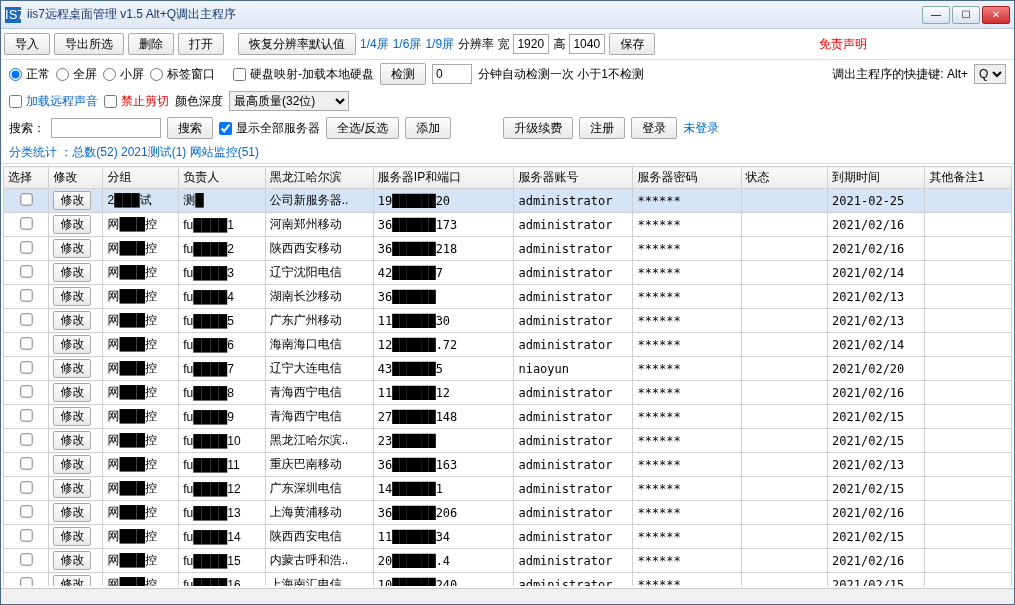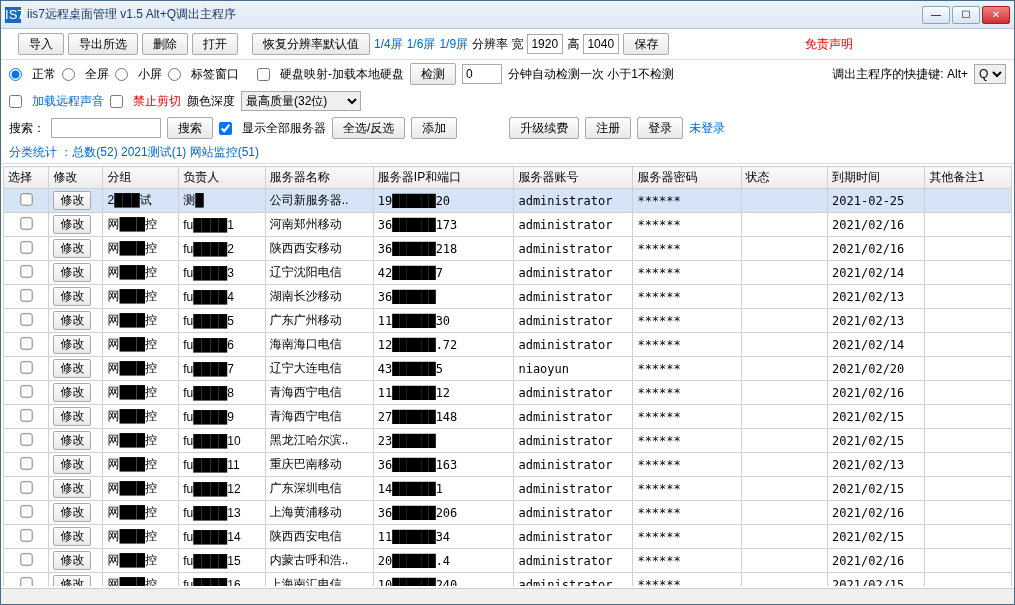--- a/index.html
+++ b/index.html
@@ -3,27 +3,27 @@
 <meta charset="utf-8">
 <style>
   * { box-sizing: border-box; margin: 0; padding: 0; font-family: "Microsoft YaHei", sans-serif; font-size: 12px; }
   body { background: #fff; width: 1015px; height: 605px; overflow: hidden; border:1px solid #4a6a8a; display:flex; flex-direction:column;}
   .titlebar { background: linear-gradient(#eef3fa,#dfe8f5); height: 28px; display:flex; align-items:center; padding:0 4px; border-bottom:1px solid #b8c6d9;}
   .titlebar .appicon { width:16px; height:16px; background:#1a6bbf; color:#fff; font-size:13px; display:flex; align-items:center; justify-content:center; margin-right:6px;}
   .titlebar .title { flex:1; color:#1a3a6a;}
   .winbtns { display:flex; gap:2px;}
   .winbtn { width:28px; height:18px; border:1px solid #8aa; background:linear-gradient(#fafcff,#d8e4f2); display:flex; align-items:center; justify-content:center; font-size:10px; border-radius:2px;}
   .winbtn.close { background:linear-gradient(#f08080,#d03030); border-color:#a02020; color:#fff;}
-  .toolbar { padding:4px 17px; display:flex; flex-wrap:wrap; align-items:center; gap:4px; border-bottom:1px solid #ddd;}
+  .toolbar { padding:4px 3px; display:flex; flex-wrap:wrap; align-items:center; gap:4px; border-bottom:1px solid #ddd;}
   .btn { background:linear-gradient(#fdfdfd,#e8e8e8); border:1px solid #aaa; padding:2px 10px; border-radius:2px; cursor:pointer; height:22px; display:inline-flex; align-items:center;}
   .link { color:#0066cc; cursor:pointer;}
   .danger { color:#e60000;}
   input[type=text].num { width:36px; border:1px solid #aaa; padding:1px 3px; height:20px;}
   .row2, .row3, .row4 { padding:3px 8px; display:flex; align-items:center; gap:6px; flex-wrap:wrap;}
-  label { display:inline-flex; align-items:center; gap:10px;}
+  label { display:inline-flex; align-items:center; gap:4px;}
   select { border:1px solid #aaa; height:20px;}
   .statsbar { padding:2px 8px; color:#0066cc; border-bottom:1px solid #ddd;}
   .tablewrap { flex:1; overflow:auto; margin:2px;}
   table { border-collapse:collapse; width:100%; table-layout:fixed;}
   th, td { border:1px solid #d0d0d0; padding:2px 4px; text-align:left; height:22px; overflow:hidden; white-space:nowrap; text-overflow:ellipsis;}
   th { background:linear-gradient(#fafafa,#ececec); font-weight:normal;}
   tbody tr:first-child { background:#d5e5f7;}
   .modbtn { display:inline-block; background:linear-gradient(#fdfdfd,#e8e8e8); border:1px solid #aaa; padding:0 6px; border-radius:2px; cursor:pointer; font-size:12px;}
   .mono { font-family: Consolas, monospace;}
   .scrollfoot { height:16px; background:#f0f0f0; border-top:1px solid #ccc;}
@@ -139,21 +139,21 @@
       <col style="width:80px">
         <col style="width:90px">
         <col style="width:80px">
     </colgroup>
     <thead>
         <tr id="hdr">
           <th>选择</th>
           <th>修改</th>
           <th>分组</th>
           <th>负责人</th>
-          <th>服务器名称</th>
+          <th>黑龙江哈尔滨</th>
           <th>服务器IP和端口</th>
           <th>服务器账号</th>
           <th>服务器密码</th>
           <th>状态</th>
           <th>到期时间</th>
           <th>其他备注1</th>
         </tr>
       </thead>
     <tbody id="tbody">
         <tr>

